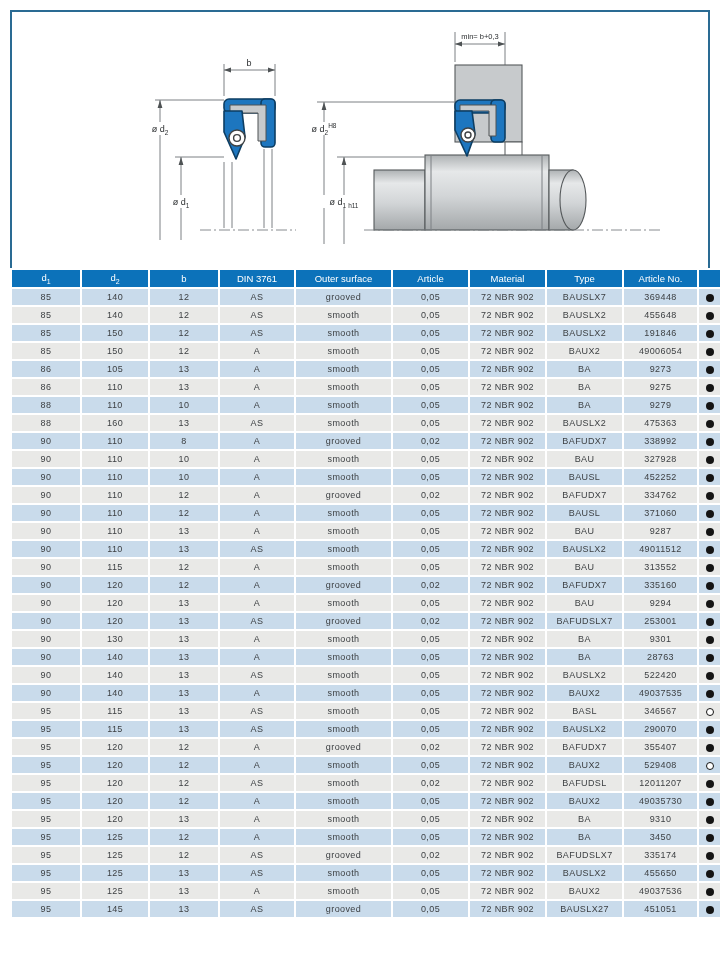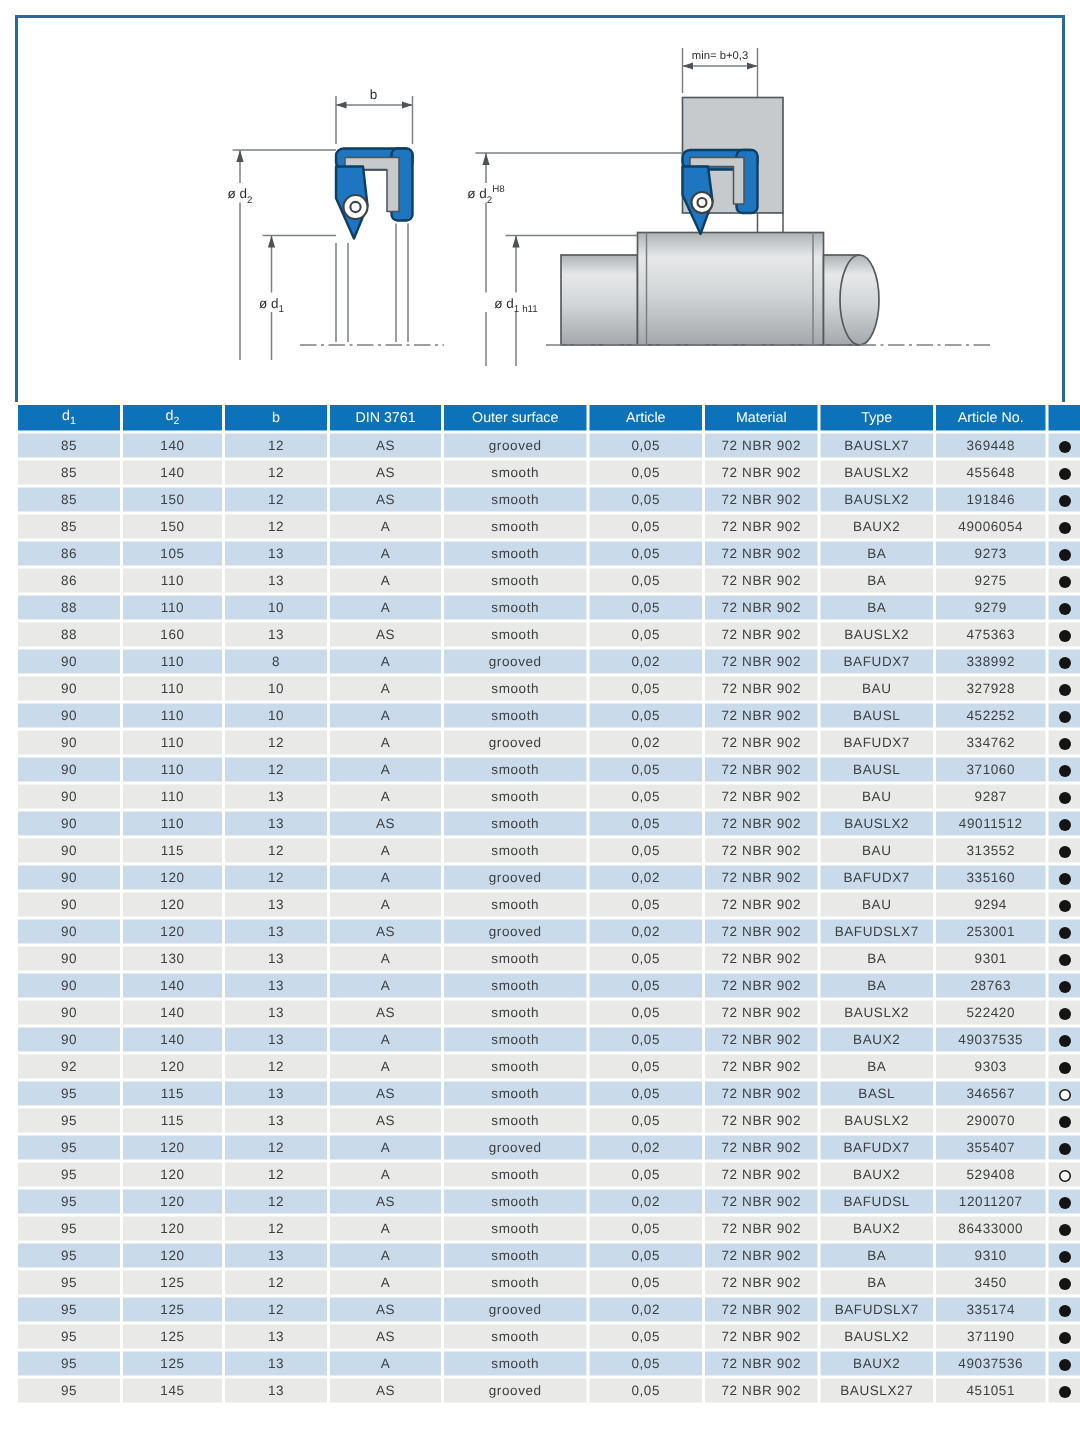--- a/index.html
+++ b/index.html
@@ -437,32 +437,20 @@
       <td>13</td>
       <td>A</td>
       <td>smooth</td>
       <td>0,05</td>
       <td>72 NBR 902</td>
       <td>BAUX2</td>
       <td>49037535</td>
       <td><span class="dot"></span></td>
     </tr>
         <tr>
-      <td>92</td>
-      <td>120</td>
-      <td>12</td>
-      <td>A</td>
-      <td>smooth</td>
-      <td>0,05</td>
-      <td>72 NBR 902</td>
-      <td>BA</td>
-      <td>9303</td>
-      <td><span class="dot"></span></td>
-    </tr>
-        <tr>
       <td>95</td>
       <td>115</td>
       <td>13</td>
       <td>AS</td>
       <td>smooth</td>
       <td>0,05</td>
       <td>72 NBR 902</td>
       <td>BASL</td>
       <td>346567</td>
       <td><span class="dot open"></span></td>
@@ -517,21 +505,21 @@
     </tr>
         <tr>
       <td>95</td>
       <td>120</td>
       <td>12</td>
       <td>A</td>
       <td>smooth</td>
       <td>0,05</td>
       <td>72 NBR 902</td>
       <td>BAUX2</td>
-      <td>86433000</td>
+      <td>49035730</td>
       <td><span class="dot"></span></td>
     </tr>
         <tr>
       <td>95</td>
       <td>120</td>
       <td>13</td>
       <td>A</td>
       <td>smooth</td>
       <td>0,05</td>
       <td>72 NBR 902</td>
@@ -565,21 +553,21 @@
     </tr>
         <tr>
       <td>95</td>
       <td>125</td>
       <td>13</td>
       <td>AS</td>
       <td>smooth</td>
       <td>0,05</td>
       <td>72 NBR 902</td>
       <td>BAUSLX2</td>
-      <td>371190</td>
+      <td>455650</td>
       <td><span class="dot"></span></td>
     </tr>
         <tr>
       <td>95</td>
       <td>125</td>
       <td>13</td>
       <td>A</td>
       <td>smooth</td>
       <td>0,05</td>
       <td>72 NBR 902</td>

